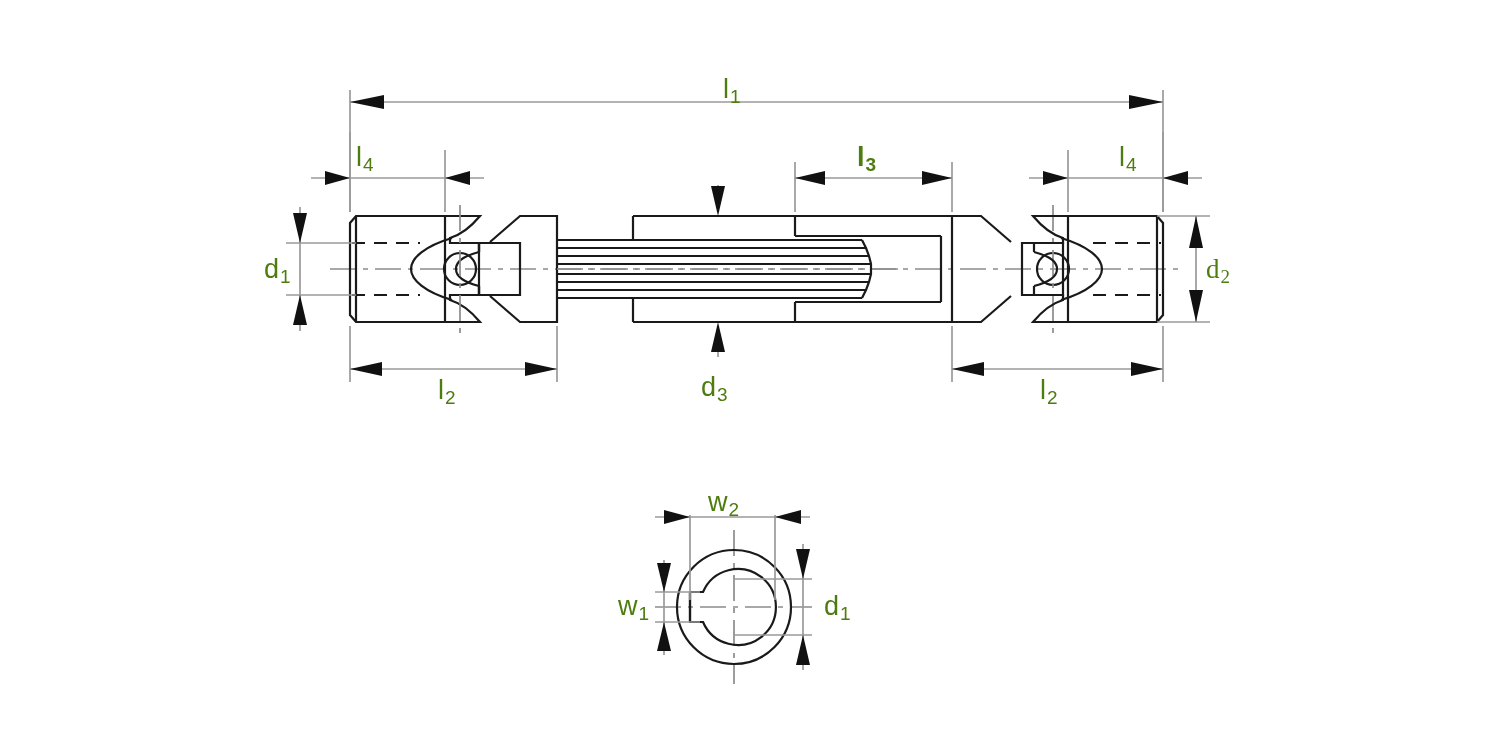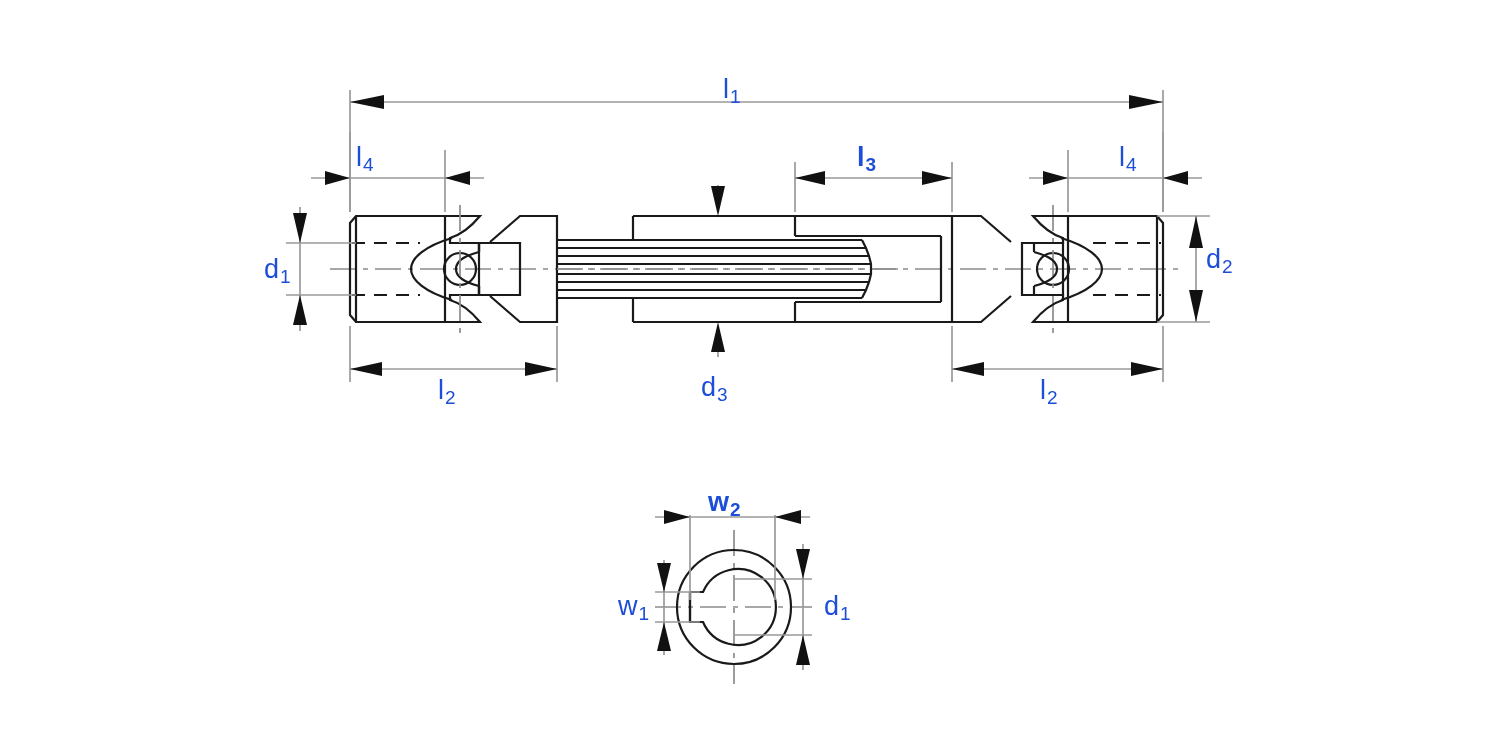--- a/index.html
+++ b/index.html
@@ -6,21 +6,21 @@
   body{
     width:1500px;height:750px;overflow:hidden;
     font-family:"Liberation Sans", sans-serif;
     background:#ffffff;
   }
   #stage{position:relative;width:1500px;height:750px;background:#ffffff;}
   #drawing{position:absolute;left:0;top:0;width:1500px;height:750px;}
   .lbl{
     position:absolute;
     font-family:"Liberation Sans", sans-serif;
-    color:#1d4ed8;
+    color:#4d7c0f;
     white-space:nowrap;
     user-select:none;
   }
   .lbl .base{font-size:27px;letter-spacing:0px;}
   .lbl .sub{font-size:19px;vertical-align:-5px;margin-left:1px;}
 </style>
 </head>
 <body>
 
 <div id="stage">
@@ -250,22 +250,22 @@
       </g>
     </g>
   </svg>
 
   <div id="labels">
       <div class="lbl" style="left: 723px; top: 74px;"><span class="base">l</span><span class="sub">1</span></div>
       <div class="lbl" style="left: 356px; top: 142px;"><span class="base">l</span><span class="sub">4</span></div>
       <div class="lbl" style="left: 857px; top: 142px; font-weight: bold;"><span class="base">l</span><span class="sub">3</span></div>
       <div class="lbl" style="left: 1119px; top: 142px;"><span class="base">l</span><span class="sub">4</span></div>
       <div class="lbl" style="left: 264px; top: 254px;"><span class="base">d</span><span class="sub">1</span></div>
-      <div class="lbl" style="left: 1206px; top: 244px;"><span class="base">d</span><span class="sub">2</span></div>
+      <div class="lbl" style="left: 1206px; top: 254px; font-family: Liberation Serif, serif;"><span class="base">d</span><span class="sub">2</span></div>
       <div class="lbl" style="left: 438px; top: 375px;"><span class="base">l</span><span class="sub">2</span></div>
       <div class="lbl" style="left: 701px; top: 372px;"><span class="base">d</span><span class="sub">3</span></div>
       <div class="lbl" style="left: 1040px; top: 375px;"><span class="base">l</span><span class="sub">2</span></div>
-      <div class="lbl" style="left: 708px; top: 487px; font-weight: bold;"><span class="base">w</span><span class="sub">2</span></div>
+      <div class="lbl" style="left: 708px; top: 487px;"><span class="base">w</span><span class="sub">2</span></div>
       <div class="lbl" style="left: 618px; top: 591px;"><span class="base">w</span><span class="sub">1</span></div>
       <div class="lbl" style="left: 824px; top: 591px;"><span class="base">d</span><span class="sub">1</span></div>
     </div>
 
 </div>
 
 </body></html>

